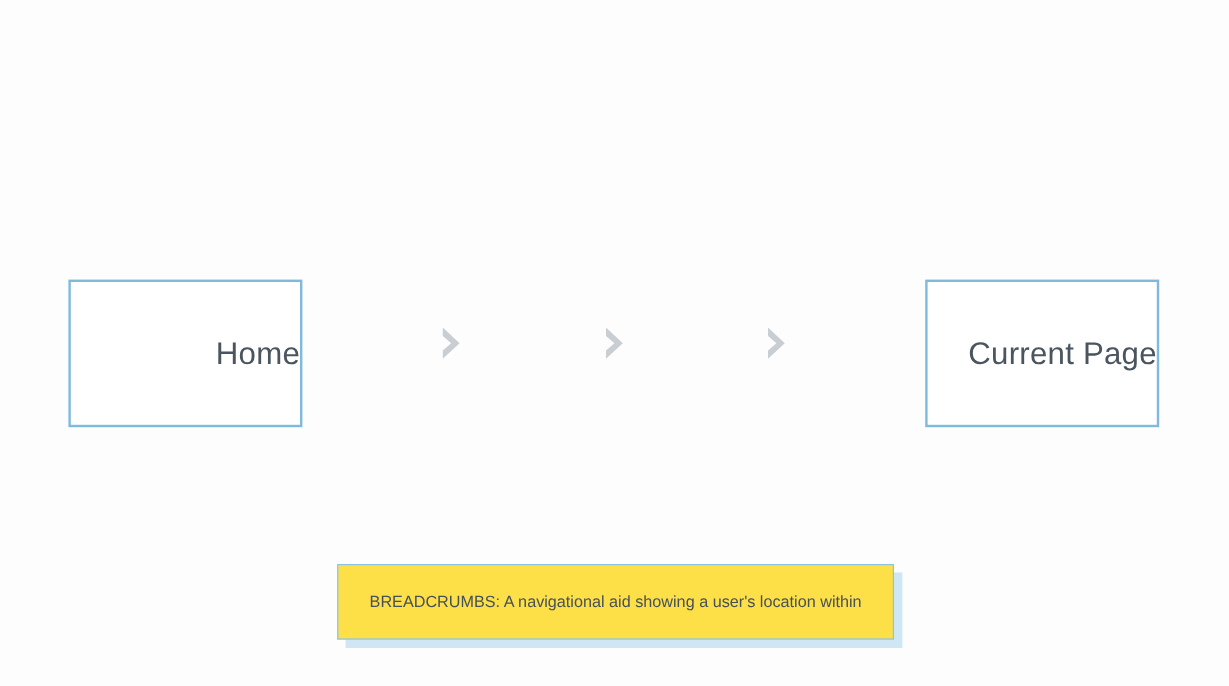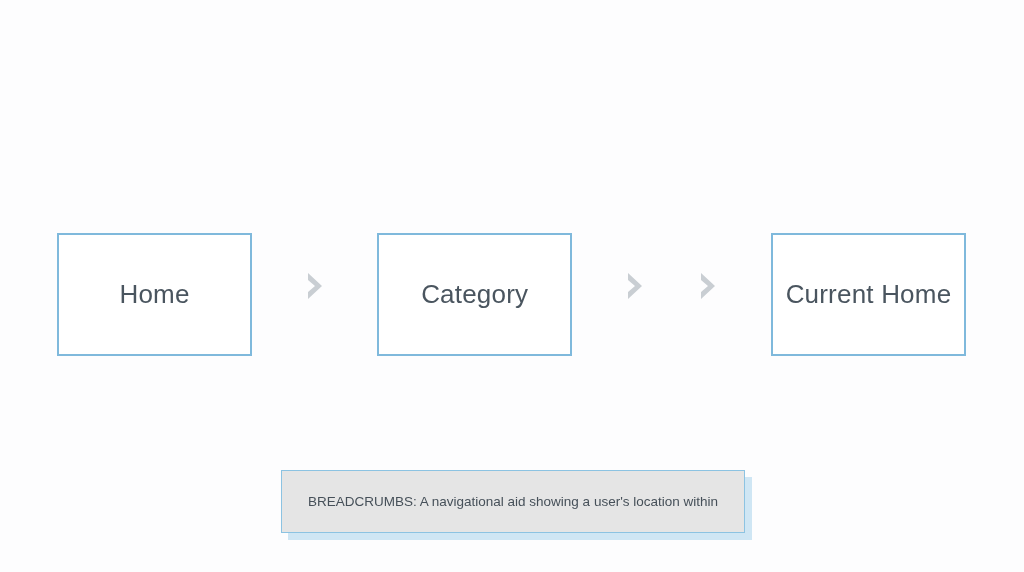--- a/index.html
+++ b/index.html
@@ -37,21 +37,21 @@
   }
 
   .crumb-box {
     width: 195px;
     height: 123px;
     box-sizing: border-box;
     border: 2px solid #7fb9dc;
     background: #ffffff;
     display: flex;
     align-items: center;
-    justify-content: center;
+    justify-content: flex-end;
     flex: 0 0 auto;
     margin-top: 17px;
   }
 
   .crumb-label {
     font-size: 26px;
     font-weight: 300;
     color: #4a555f;
     letter-spacing: 0.2px;
     line-height: 1;
@@ -90,21 +90,21 @@
   }
 
   .caption-box {
     position: absolute;
     left: 0;
     top: 0;
     width: 464px;
     height: 63px;
     box-sizing: border-box;
     border: 1px solid #8cc3e2;
-    background: #e5e5e5;
+    background: #fde047;
     display: flex;
     align-items: center;
     justify-content: center;
     flex-direction: column;
     padding: 0 14px;
   }
 
   .caption-line {
     font-size: 13.5px;
     color: #465059;
@@ -123,39 +123,36 @@
     <div class="crumb-box">
       <span class="crumb-label">Home</span>
     </div>
 
     <span class="chevron">
       <svg width="22" height="30" viewBox="0 0 22 30" aria-hidden="true">
         <path d="M4 2 L18 15 L4 28 L4 21 L11 15 L4 9 Z" fill="#c9ced3"></path>
       </svg>
     </span>
 
-    <div class="crumb-box">
-      <span class="crumb-label">Category</span>
-    </div>
 
     <span class="chevron">
       <svg width="22" height="30" viewBox="0 0 22 30" aria-hidden="true">
         <path d="M4 2 L18 15 L4 28 L4 21 L11 15 L4 9 Z" fill="#c9ced3"></path>
       </svg>
     </span>
 
 
     <span class="chevron">
       <svg width="22" height="30" viewBox="0 0 22 30" aria-hidden="true">
         <path d="M4 2 L18 15 L4 28 L4 21 L11 15 L4 9 Z" fill="#c9ced3"></path>
       </svg>
     </span>
 
     <div class="crumb-box">
-      <span class="crumb-label">Current Home</span>
+      <span class="crumb-label">Current Page</span>
     </div>
 
   </div>
 
   <div class="caption-wrap">
     <div class="caption-shadow"></div>
     <div class="caption-box">
       <div class="caption-line">BREADCRUMBS: A navigational aid showing a user's location within</div>
     </div>
   </div>

